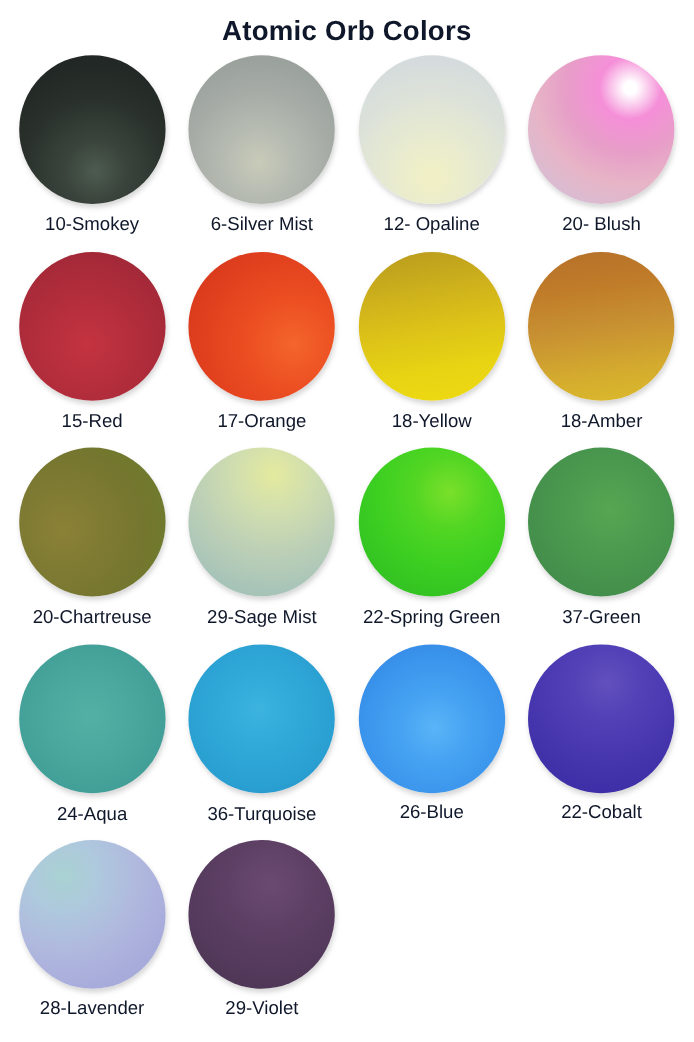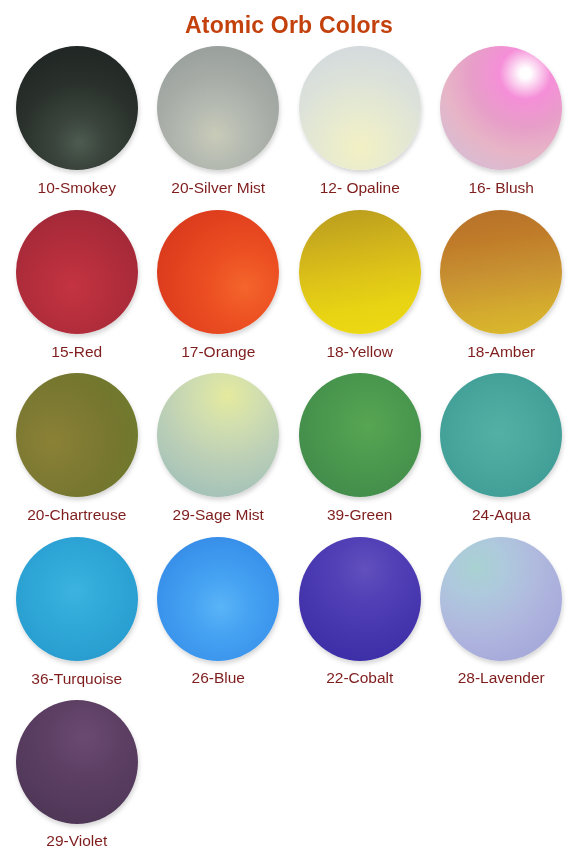--- a/index.html
+++ b/index.html
@@ -14,21 +14,21 @@
     font-family: "Liberation Sans", sans-serif;
     color: #1a1a1a;
     overflow: hidden;
     position: relative;
   }
   #page-title {
     text-align: center;
     font-size: 23px;
     font-weight: bold;
     letter-spacing: 0.2px;
-    color: #c2410c;
+    color: #0f172a;
     margin: 0;
     padding-top: 10px;
     height: 34px;
     line-height: 30px;
   }
   #swatch-grid {
     display: grid;
     grid-template-columns: repeat(4, 1fr);
     grid-template-rows: repeat(5, 1fr);
     width: 578px;
@@ -62,21 +62,21 @@
   .orb::after {
     content: "";
     position: absolute;
     inset: 0;
     border-radius: 50%;
     pointer-events: none;
   }
   .orb-label {
     font-size: 15.5px;
     line-height: 19px;
-    color: #7f1d1d;
+    color: #0f172a;
     text-align: center;
     white-space: nowrap;
     margin-top: 7px;
     font-weight: normal;
   }
   .r5 .orb-label { margin-top: 6px; text-align: center; }
 </style>
 </head>
 <body>
 
@@ -86,33 +86,33 @@
     <div class="swatch-cell r1">
       <div class="orb-wrap">
         <div class="orb" style="background: radial-gradient(circle at 52% 78%, rgb(77, 92, 80) 0%, rgb(58, 68, 60) 22%, rgb(42, 49, 44) 52%, rgb(34, 40, 37) 78%, rgb(32, 38, 42) 100%);"></div>
       </div>
       <div class="orb-label">10-Smokey</div>
     </div>
     <div class="swatch-cell r1">
       <div class="orb-wrap">
         <div class="orb" style="background: radial-gradient(circle at 48% 72%, rgb(201, 203, 184) 0%, rgb(182, 187, 178) 26%, rgb(166, 171, 166) 54%, rgb(155, 162, 157) 78%, rgb(154, 160, 162) 100%);"></div>
       </div>
-      <div class="orb-label">20-Silver Mist</div>
+      <div class="orb-label">6-Silver Mist</div>
     </div>
     <div class="swatch-cell r1">
       <div class="orb-wrap">
         <div class="orb" style="background: radial-gradient(circle at 50% 82%, rgb(242, 240, 196) 0%, rgb(232, 235, 207) 28%, rgb(221, 227, 216) 56%, rgb(214, 220, 220) 80%, rgb(210, 216, 222) 100%);"></div>
       </div>
       <div class="orb-label">12- Opaline</div>
     </div>
     <div class="swatch-cell r1">
       <div class="orb-wrap">
         <div class="orb" style="background: radial-gradient(circle at 70% 22%, rgb(255, 255, 255) 4%, rgb(245, 143, 216) 20%, rgb(231, 158, 200) 42%, rgb(231, 180, 198) 62%, rgb(217, 188, 210) 82%, rgb(205, 192, 216) 100%);"></div>
       </div>
-      <div class="orb-label">16- Blush</div>
+      <div class="orb-label">20- Blush</div>
     </div>
     <div class="swatch-cell r2">
       <div class="orb-wrap">
         <div class="orb" style="background: radial-gradient(circle at 46% 62%, rgb(196, 51, 64) 0%, rgb(181, 46, 60) 36%, rgb(168, 42, 57) 66%, rgb(155, 40, 56) 88%, rgb(143, 38, 54) 100%);"></div>
       </div>
       <div class="orb-label">15-Red</div>
     </div>
     <div class="swatch-cell r2">
       <div class="orb-wrap">
         <div class="orb" style="background: radial-gradient(circle at 72% 62%, rgb(244, 101, 43) 0%, rgb(236, 79, 34) 32%, rgb(226, 65, 30) 62%, rgb(213, 56, 28) 88%, rgb(200, 51, 26) 100%);"></div>
@@ -138,23 +138,29 @@
       <div class="orb-label">20-Chartreuse</div>
     </div>
     <div class="swatch-cell r3">
       <div class="orb-wrap">
         <div class="orb" style="background: radial-gradient(circle at 58% 18%, rgb(228, 234, 158) 0%, rgb(210, 223, 174) 24%, rgb(189, 208, 182) 52%, rgb(168, 196, 184) 78%, rgb(160, 191, 182) 100%);"></div>
       </div>
       <div class="orb-label">29-Sage Mist</div>
     </div>
     <div class="swatch-cell r4">
       <div class="orb-wrap">
+        <div class="orb" style="background: radial-gradient(circle at 62% 30%, rgb(122, 224, 42) 0%, rgb(82, 214, 35) 26%, rgb(60, 207, 33) 54%, rgb(51, 194, 35) 80%, rgb(47, 184, 36) 100%);"></div>
+      </div>
+      <div class="orb-label">22-Spring Green</div>
+    </div>
+    <div class="swatch-cell r4">
+      <div class="orb-wrap">
         <div class="orb" style="background: radial-gradient(circle at 56% 42%, rgb(87, 166, 82) 0%, rgb(76, 154, 79) 36%, rgb(69, 145, 76) 66%, rgb(62, 135, 73) 90%, rgb(58, 128, 71) 100%);"></div>
       </div>
-      <div class="orb-label">39-Green</div>
+      <div class="orb-label">37-Green</div>
     </div>
     <div class="swatch-cell r4">
       <div class="orb-wrap">
         <div class="orb" style="background: radial-gradient(circle at 48% 48%, rgb(83, 176, 164) 0%, rgb(74, 168, 158) 38%, rgb(67, 160, 152) 68%, rgb(61, 151, 145) 90%, rgb(57, 146, 144) 100%);"></div>
       </div>
       <div class="orb-label">24-Aqua</div>
     </div>
     <div class="swatch-cell r4">
       <div class="orb-wrap">
         <div class="orb" style="background: radial-gradient(circle at 48% 44%, rgb(60, 179, 223) 0%, rgb(47, 168, 216) 38%, rgb(42, 159, 209) 68%, rgb(39, 149, 200) 90%, rgb(36, 142, 194) 100%);"></div>

